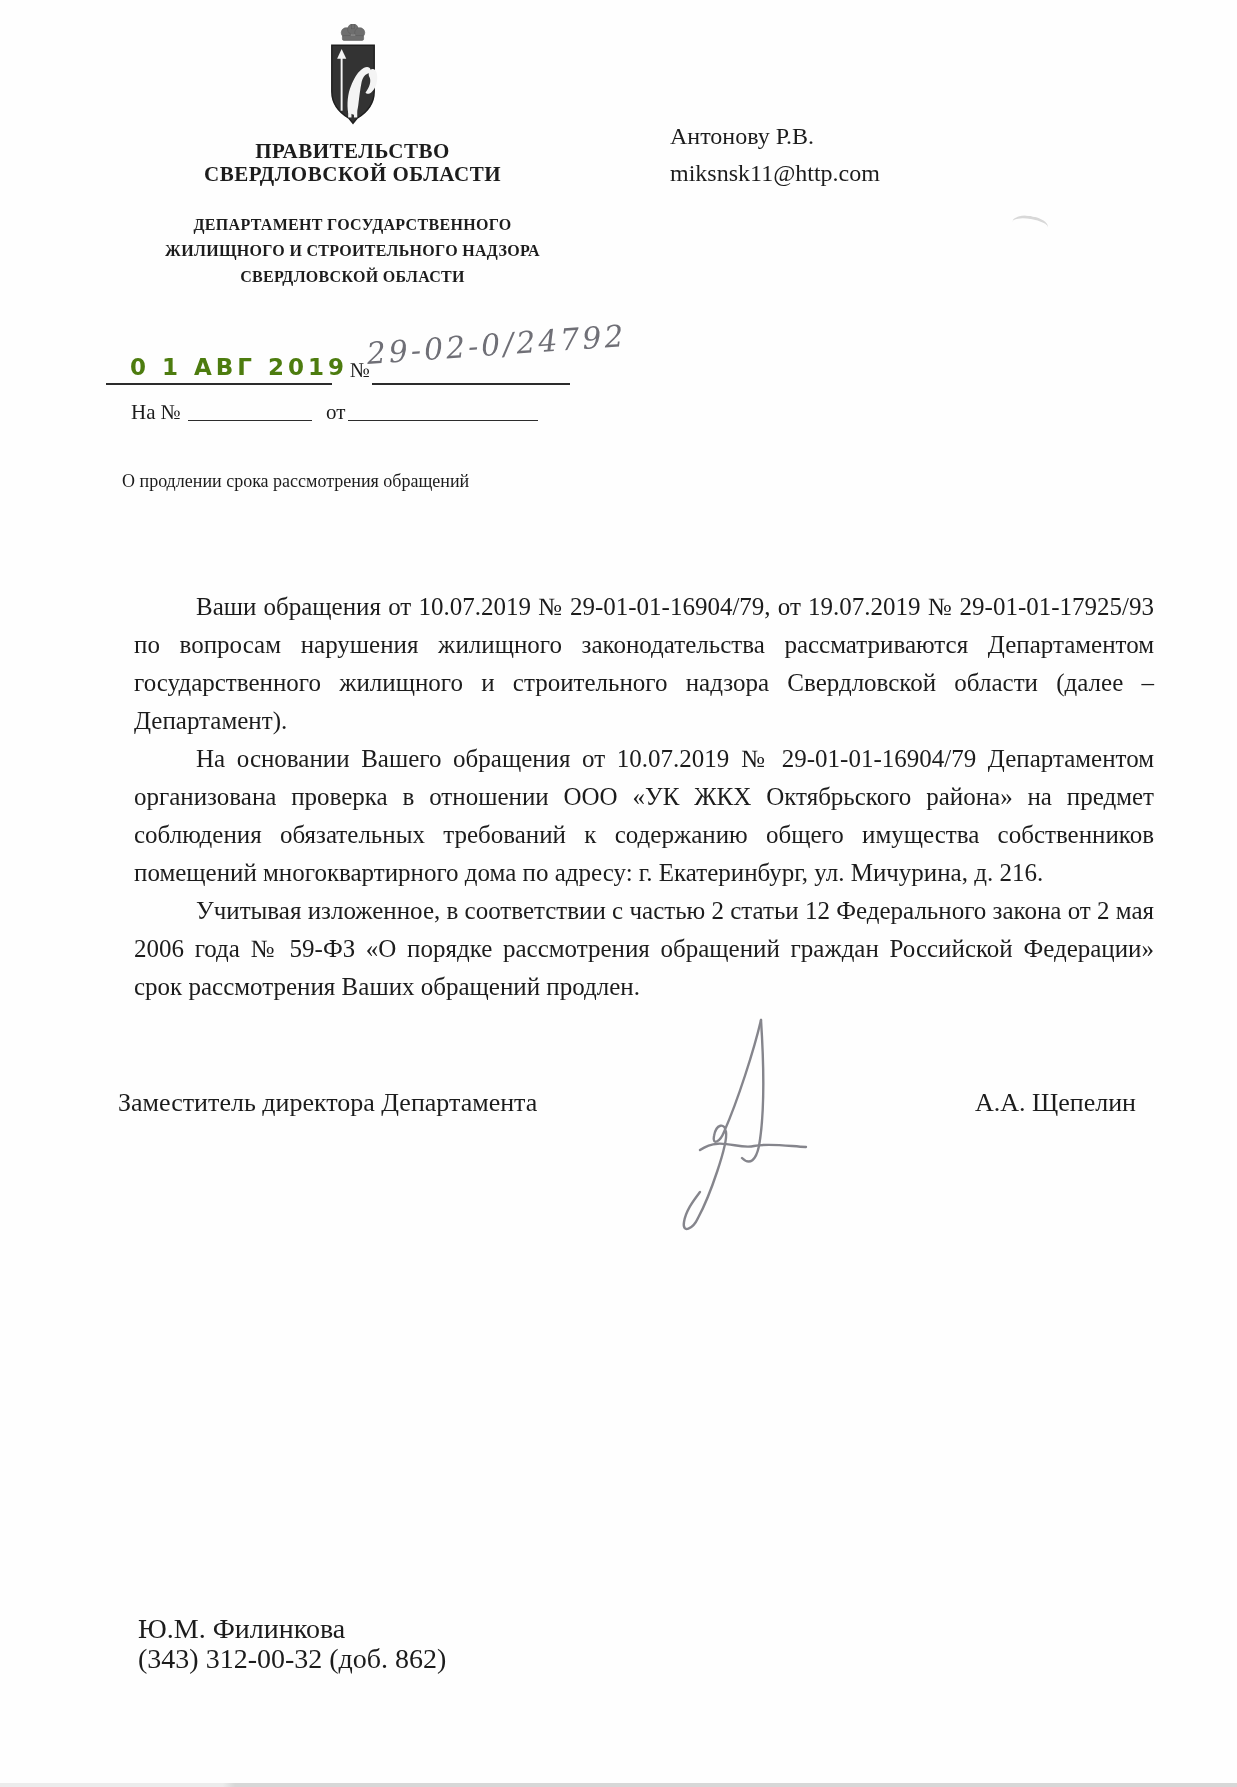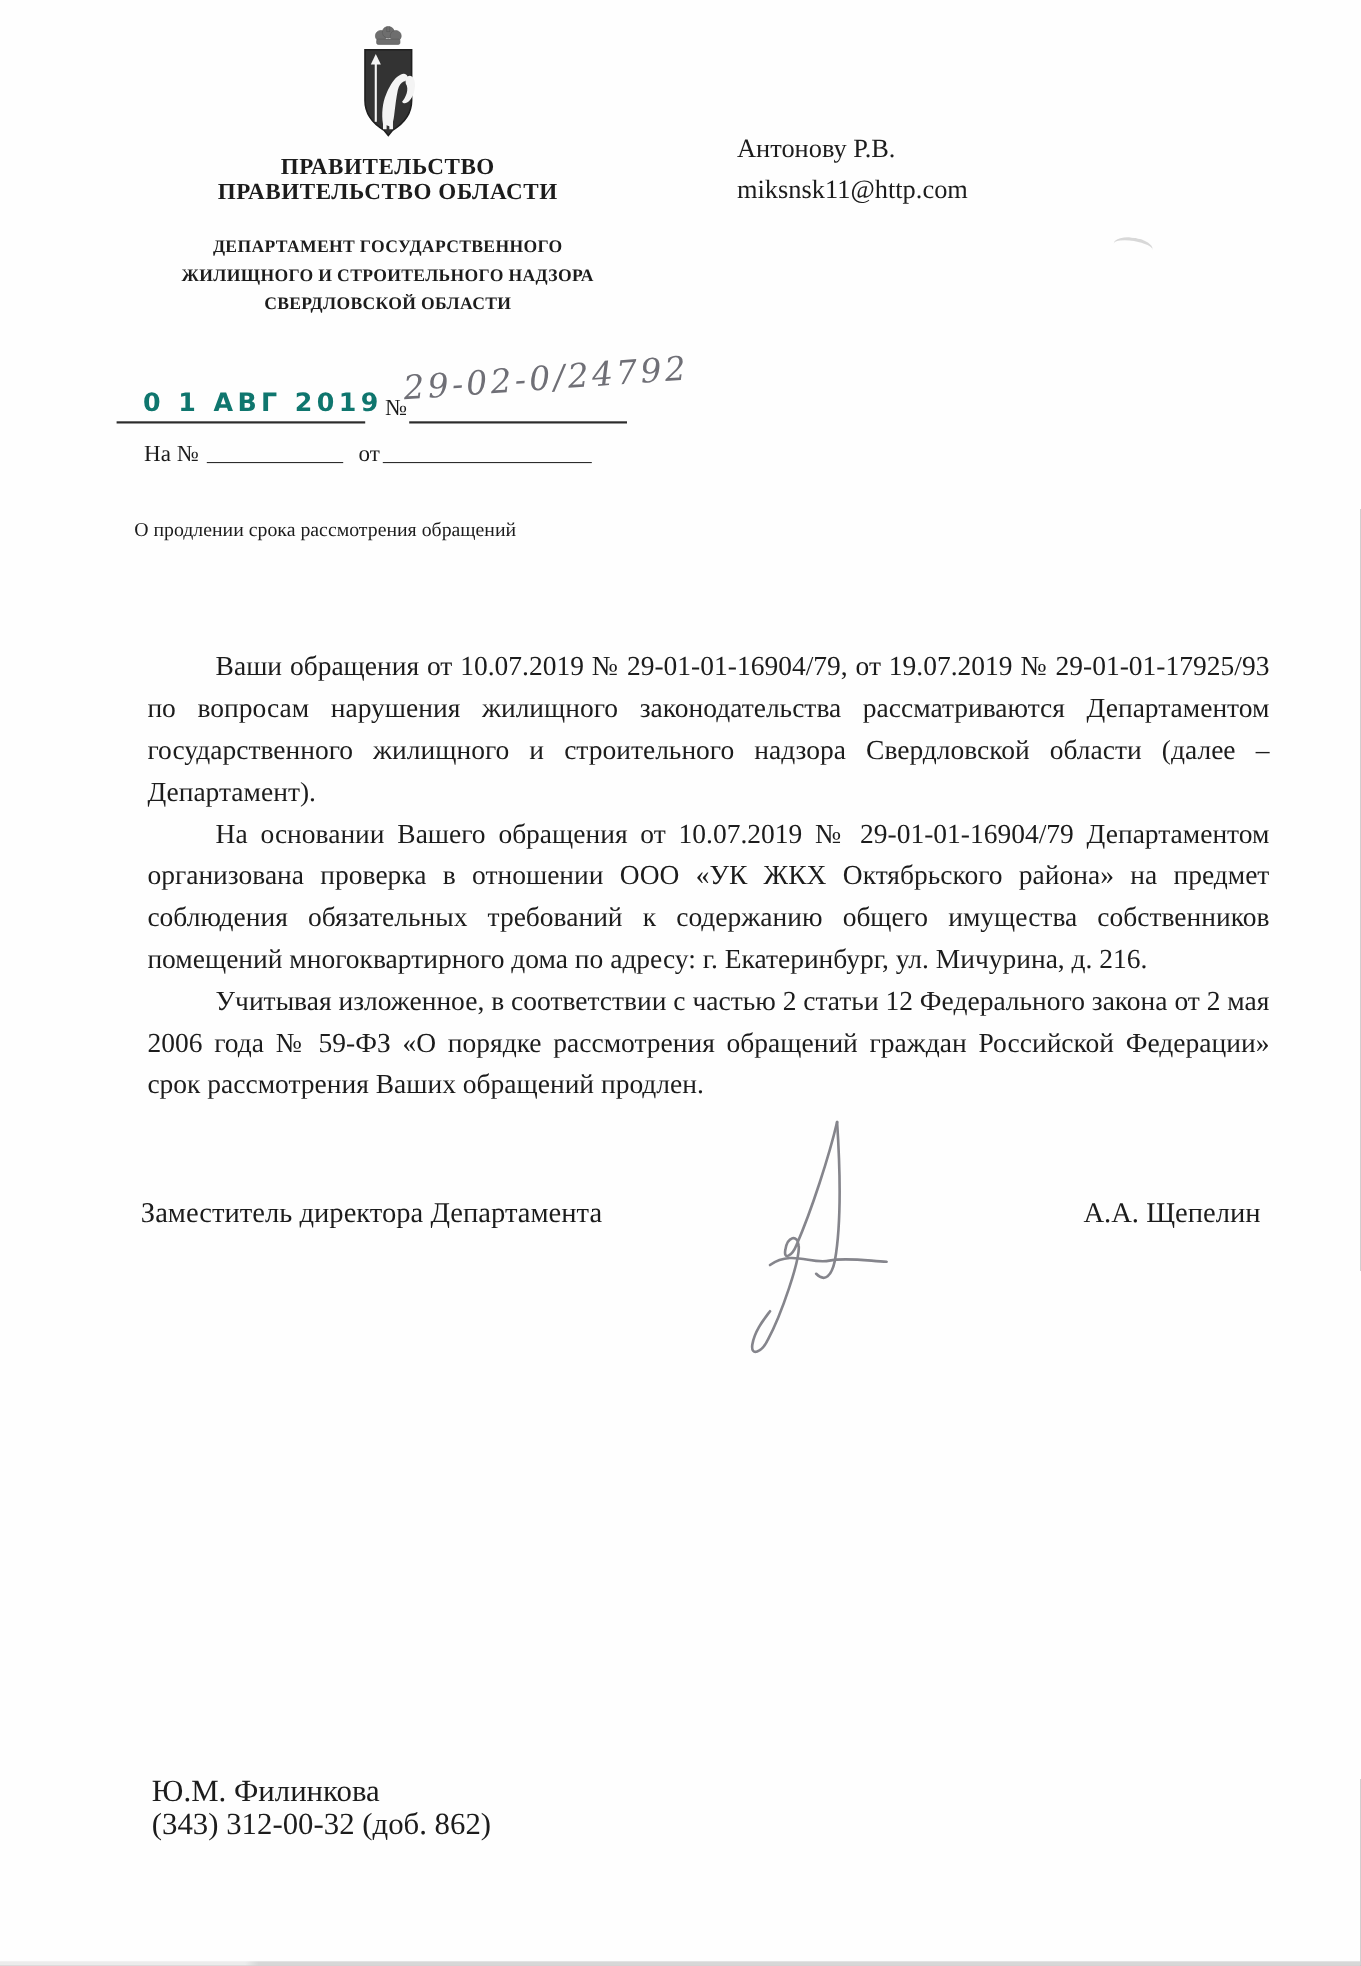--- a/index.html
+++ b/index.html
@@ -34,21 +34,21 @@
   .addressee{
     position:absolute;left:670px;top:118px;
     font-size:24px;line-height:37px;
   }
   
   .refrow{position:absolute;left:100px;top:348px;width:540px;height:45px;}
   .stamp{
     position:absolute;left:30px;top:6px;
     font-family:"DejaVu Sans","Liberation Sans",sans-serif;
     font-weight:700;font-size:23px;letter-spacing:4px;
-    color:#0f766e;
+    color:#4d7c0f;
   }
   .uline{position:absolute;border-bottom:2px solid #2c2c2c;height:0;}
   .refrow .u1{left:6px;top:35px;width:226px;}
   .num-label{position:absolute;left:250px;top:10px;font-size:21px;}
   .handwritten{
     position:absolute;left:268px;top:-12px;width:330px;
     font-family:"DejaVu Serif",serif;font-style:italic;
     font-size:30px;letter-spacing:3px;color:#6f6f76;
     transform:rotate(-4deg);transform-origin:left bottom;
     white-space:nowrap;
@@ -65,21 +65,21 @@
     font-size:18px;line-height:30px;
   }
   
   .body-text{
     position:absolute;left:134px;top:588px;width:1020px;
     font-size:25px;line-height:38px;text-align:justify;
   }
   .body-text p{margin:0;text-indent:62px;}
   
   .signrow{
-    position:absolute;left:128px;top:1088px;width:1018px;
+    position:absolute;left:118px;top:1088px;width:1018px;
     font-size:26px;display:flex;justify-content:space-between;
   }
   .signature-svg{position:absolute;left:668px;top:1000px;}
   
   .executor{
     position:absolute;left:138px;top:1614px;
     font-size:28px;line-height:30px;
   }
   
   .smudge{
@@ -115,21 +115,21 @@
 
       <path d="M25,92 C23.5,83 24.5,72 28,64 C30.5,58 34,51 38.5,47.5 C41,45.5 44.5,43.5 47,45.5
                C49.5,47.5 47.5,51 44.5,52 C42,53 40,56 39,60 C37.5,67 36.5,76 35.5,84
                C35,88 34,92 33,95 Z" fill="#f4f4f4"></path>
       <path d="M46,49 C53,42 57.5,52 54,63 C51.5,70.5 45.5,75 43,71 C46.5,67 50,59 46.5,54 Z" fill="#f4f4f4"></path>
       <rect x="25" y="90" width="3.4" height="7" fill="#f4f4f4"></rect>
       <rect x="31" y="90" width="3.4" height="7" fill="#f4f4f4"></rect>
     </svg>
     <div class="gov">
       <div>ПРАВИТЕЛЬСТВО</div>
-      <div>ПРАВИТЕЛЬСТВО ОБЛАСТИ</div>
+      <div>СВЕРДЛОВСКОЙ ОБЛАСТИ</div>
     </div>
     <div class="dept">ДЕПАРТАМЕНТ ГОСУДАРСТВЕННОГО ЖИЛИЩНОГО И СТРОИТЕЛЬНОГО НАДЗОРА СВЕРДЛОВСКОЙ ОБЛАСТИ</div>
   </div>
 
   <div class="addressee">
     <div>Антонову Р.В.</div>
     <div>miksnsk11@http.com</div>
   </div>
 
   <div class="refrow">

